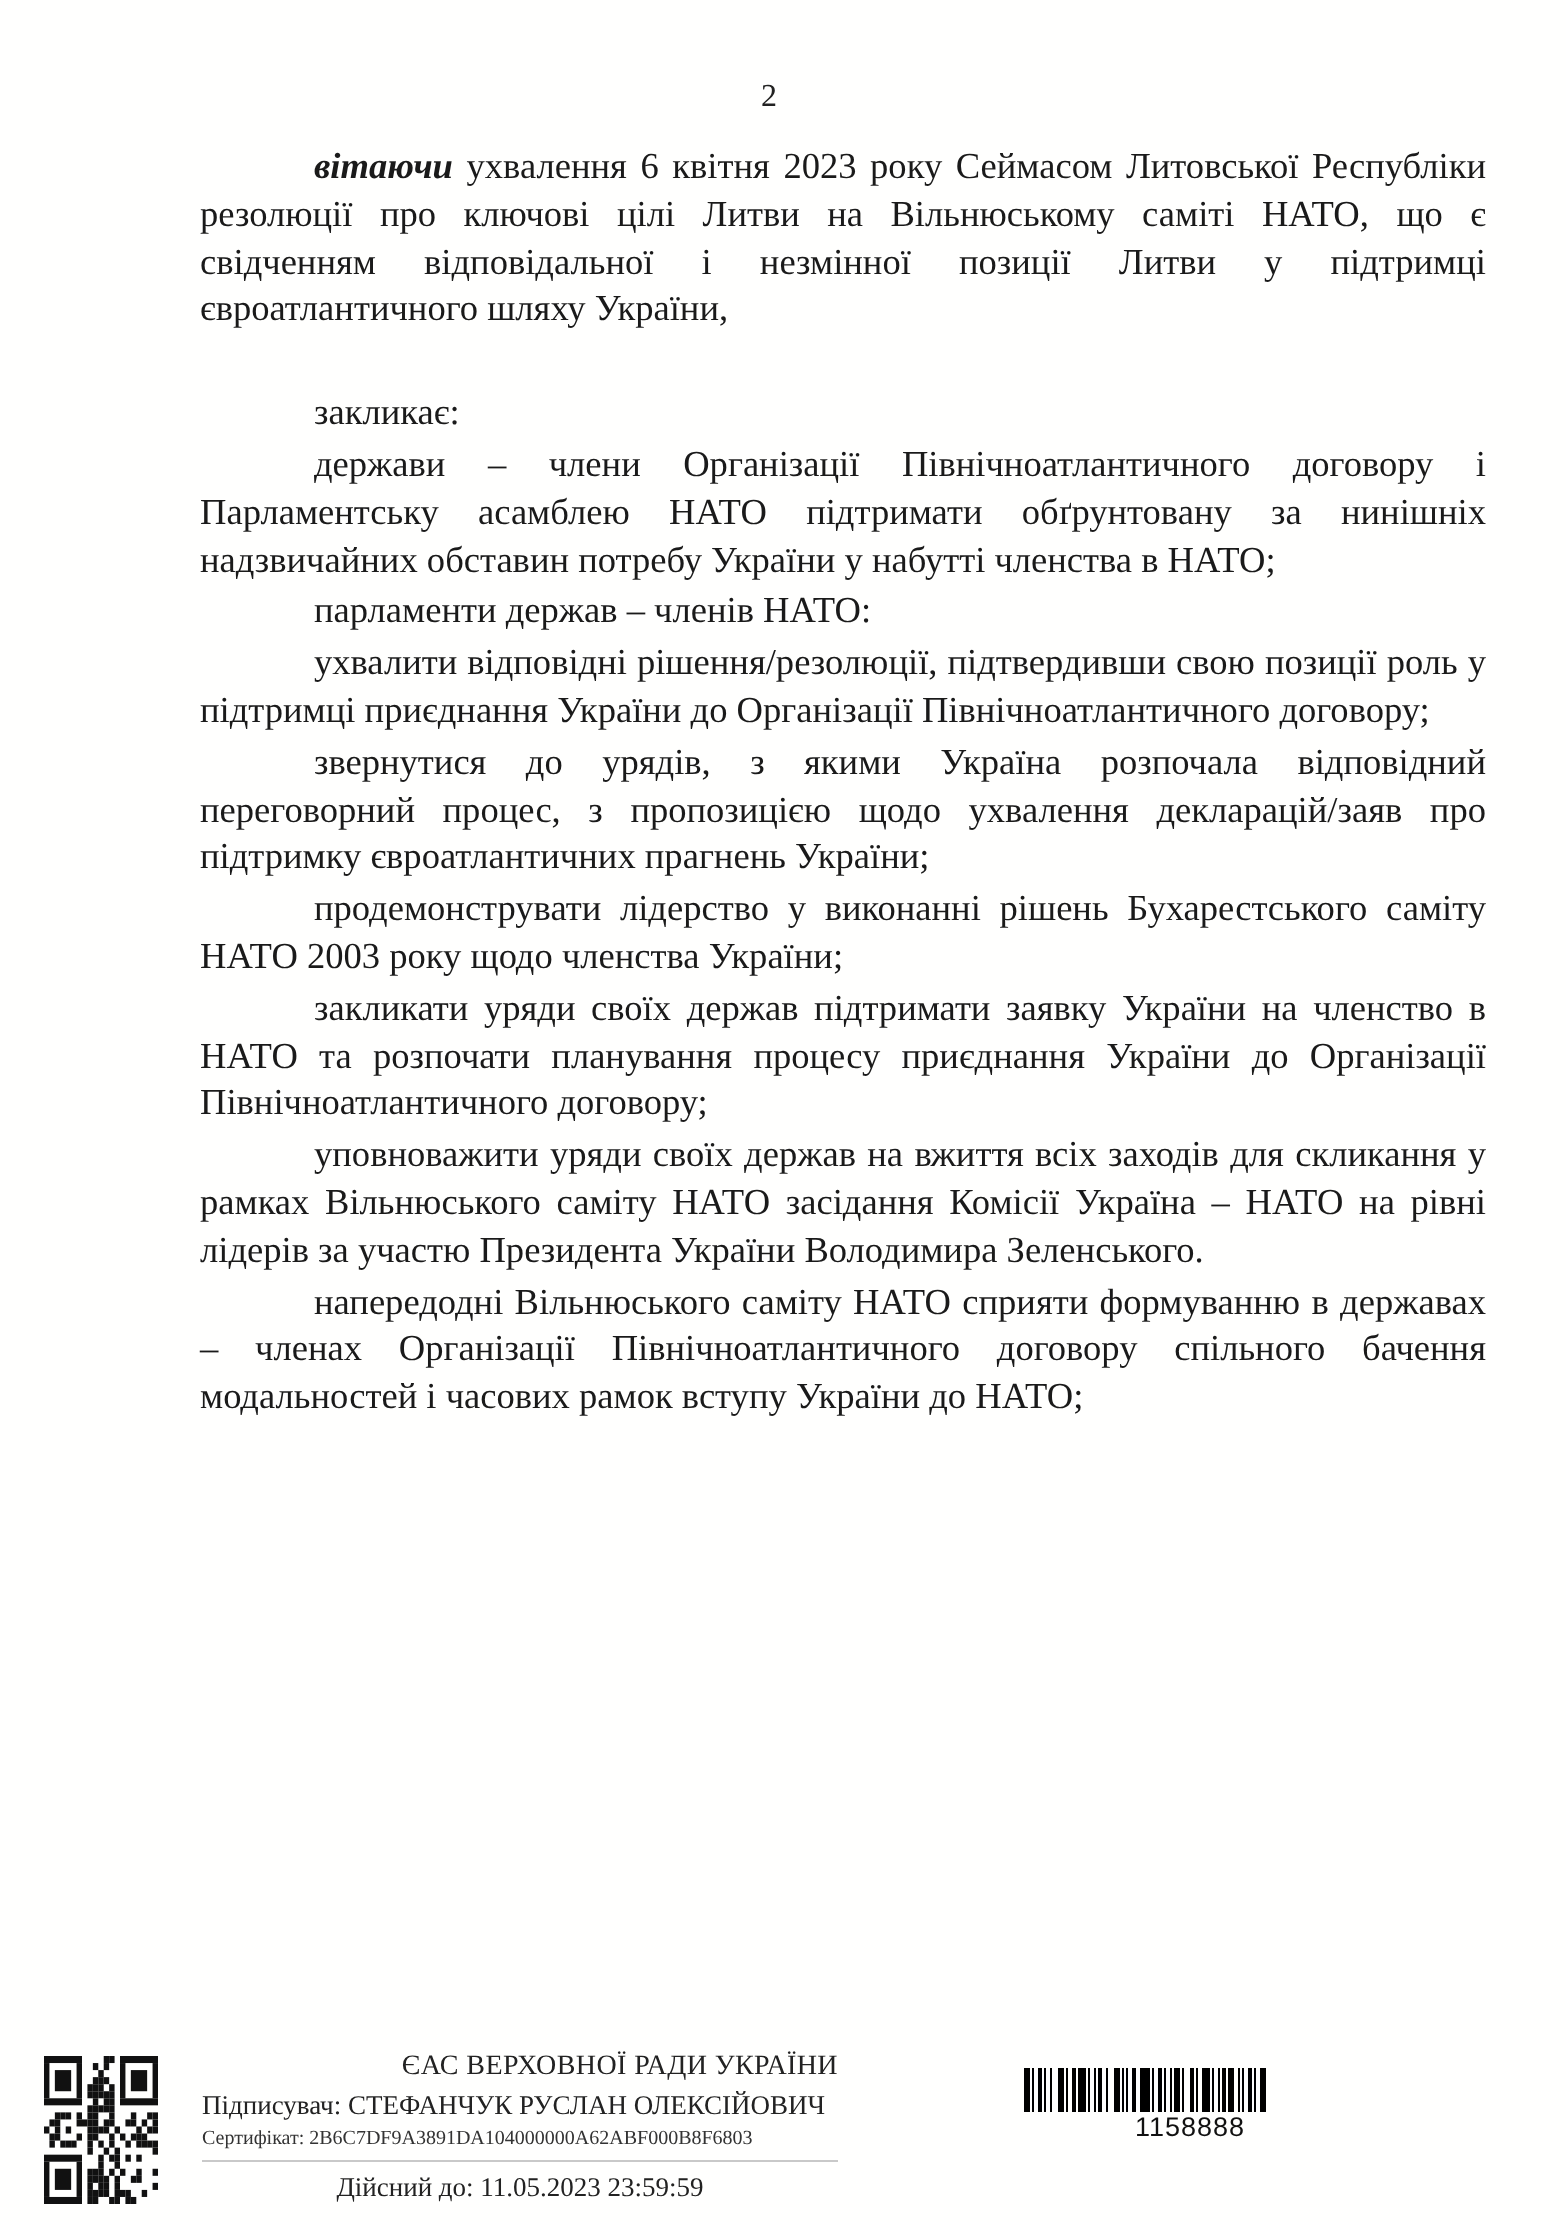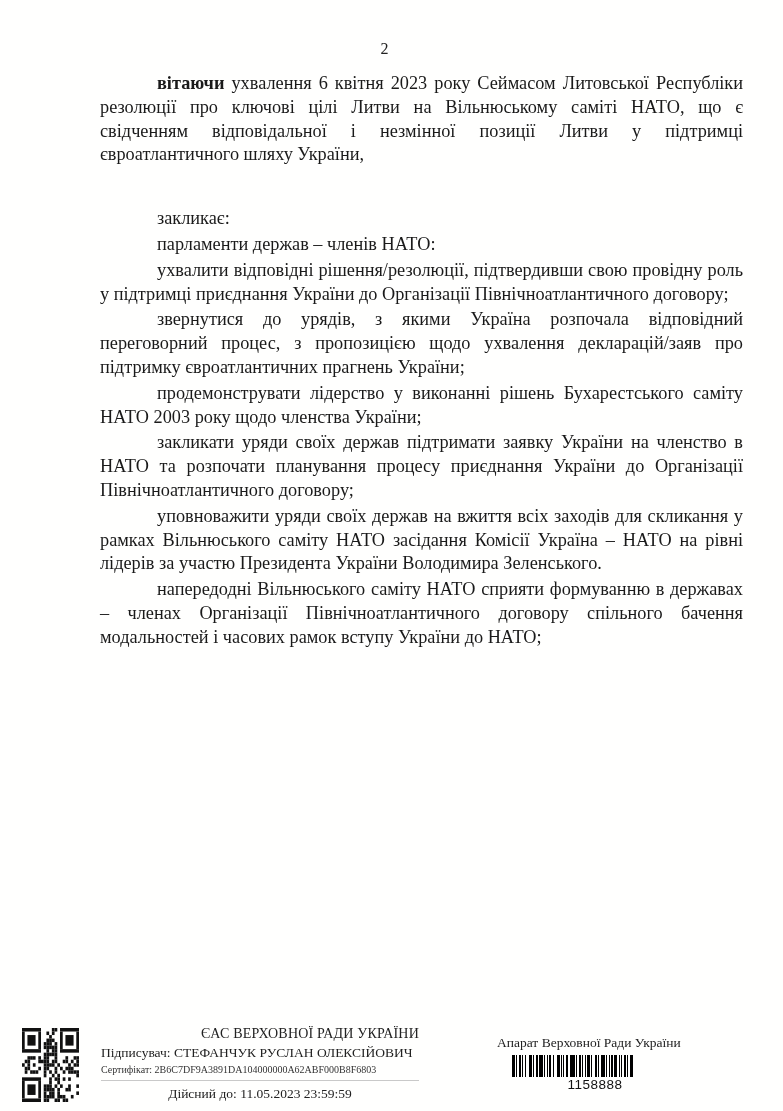--- a/index.html
+++ b/index.html
@@ -14,22 +14,22 @@
   .page-number{
     position:absolute;top:40px;left:0;right:14px;
     text-align:center;font-size:16px;color:#222;
   }
   .body-text{
     position:absolute;top:72px;left:100px;width:643px;
     font-size:18.3px;line-height:23.8px;
     text-align:justify;
   }
   .para{margin:0 0 2px 0;text-indent:57px;}
-  .para.gap{margin-top:40px;}
-  .para .lead{font-weight:bold;}
+  .para.gap{margin-top:28px;}
+  .para .lead{font-weight:bold;font-style:italic;}
   .footer{
     position:absolute;left:22px;top:1024px;width:740px;height:84px;
     display:flex;align-items:flex-start;
   }
   .qr{width:57px;height:74px;margin-top:4px;flex:0 0 auto;}
   .sig-block{
     margin-left:22px;width:318px;flex:0 0 auto;
     font-size:13.5px;line-height:19px;color:#222;
   }
   .sig-system{font-size:14px;letter-spacing:.2px;text-align:right;}
@@ -53,22 +53,23 @@
 </head>
 <body>
 
 <div class="page">
 
   <div class="page-number">2</div>
 
   <div class="body-text">
       <p class="para"><span class="lead">вітаючи </span>ухвалення 6 квітня 2023 року Сеймасом Литовської Республіки резолюції про ключові цілі Литви на Вільнюському саміті НАТО, що є свідченням відповідальної і незмінної позиції Литви у підтримці євроатлантичного шляху України,</p>
       <p class="para gap">закликає:</p>
+      <p class="para">держави – члени Організації Північноатлантичного договору і Парламентську асамблею НАТО підтримати обґрунтовану за нинішніх надзвичайних обставин потребу України у набутті членства в НАТО;</p>
       <p class="para">парламенти держав – членів НАТО:</p>
-      <p class="para">ухвалити відповідні рішення/резолюції, підтвердивши свою провідну роль у підтримці приєднання України до Організації Північноатлантичного договору;</p>
+      <p class="para">ухвалити відповідні рішення/резолюції, підтвердивши свою позиції роль у підтримці приєднання України до Організації Північноатлантичного договору;</p>
       <p class="para">звернутися до урядів, з якими Україна розпочала відповідний переговорний процес, з пропозицією щодо ухвалення декларацій/заяв про підтримку євроатлантичних прагнень України;</p>
       <p class="para">продемонструвати лідерство у виконанні рішень Бухарестського саміту НАТО 2003 року щодо членства України;</p>
       <p class="para">закликати уряди своїх держав підтримати заявку України на членство в НАТО та розпочати планування процесу приєднання України до Організації Північноатлантичного договору;</p>
       <p class="para">уповноважити уряди своїх держав на вжиття всіх заходів для скликання у рамках Вільнюського саміту НАТО засідання Комісії Україна – НАТО на рівні лідерів за участю Президента України Володимира Зеленського.</p>
       <p class="para">напередодні Вільнюського саміту НАТО сприяти формуванню в державах – членах Організації Північноатлантичного договору спільного бачення модальностей і часових рамок вступу України до НАТО;</p>
     </div>
 
   <div class="footer">
     <svg class="qr" viewBox="0 0 21 21" width="57" height="74" preserveAspectRatio="none" xmlns="http://www.w3.org/2000/svg">
         <rect x="11" y="0" width="1" height="1" fill="#111"></rect>
@@ -214,21 +215,20 @@
 
     <div class="sig-block">
       <div class="sig-system">ЄАС ВЕРХОВНОЇ РАДИ УКРАЇНИ</div>
       <div class="sig-signer">Підписувач: СТЕФАНЧУК РУСЛАН ОЛЕКСІЙОВИЧ</div>
       <div class="sig-cert">Сертифікат: 2B6C7DF9A3891DA104000000A62ABF000B8F6803</div>
       <hr class="sig-divider">
       <div class="sig-valid">Дійсний до: 11.05.2023 23:59:59</div>
     </div>
 
     <div class="reg-block">
-      <div class="reg-office">Апарат Верховної Ради України</div>
       <div class="barcode-wrap">
         <svg class="barcode" viewBox="0 0 166 22" width="166" height="22" preserveAspectRatio="none" xmlns="http://www.w3.org/2000/svg">
             <rect x="0" y="0" width="3" height="22" fill="#000"></rect>
             <rect x="4" y="0" width="1" height="22" fill="#000"></rect>
             <rect x="7" y="0" width="2" height="22" fill="#000"></rect>
             <rect x="10" y="0" width="1" height="22" fill="#000"></rect>
             <rect x="13" y="0" width="1" height="22" fill="#000"></rect>
             <rect x="17" y="0" width="3" height="22" fill="#000"></rect>
             <rect x="21" y="0" width="1" height="22" fill="#000"></rect>
             <rect x="24" y="0" width="2" height="22" fill="#000"></rect>

